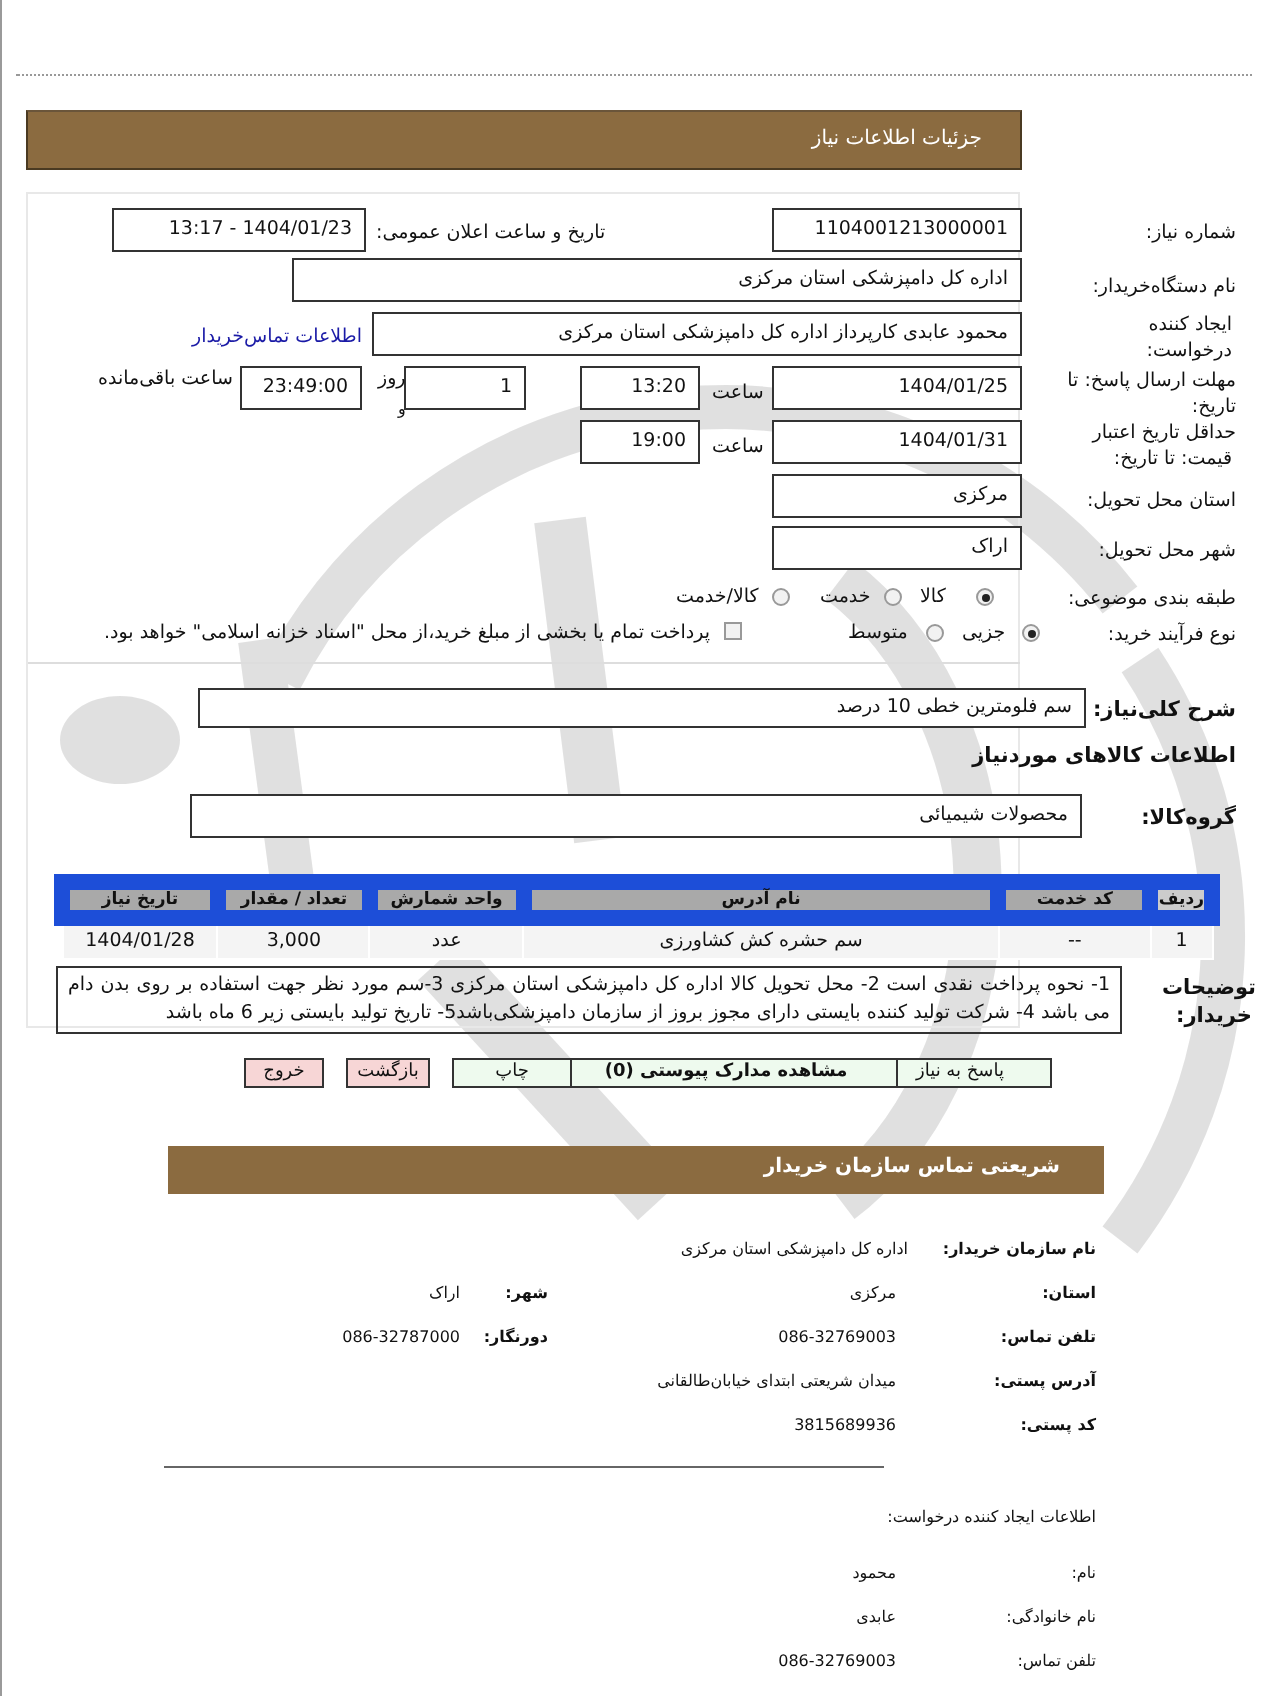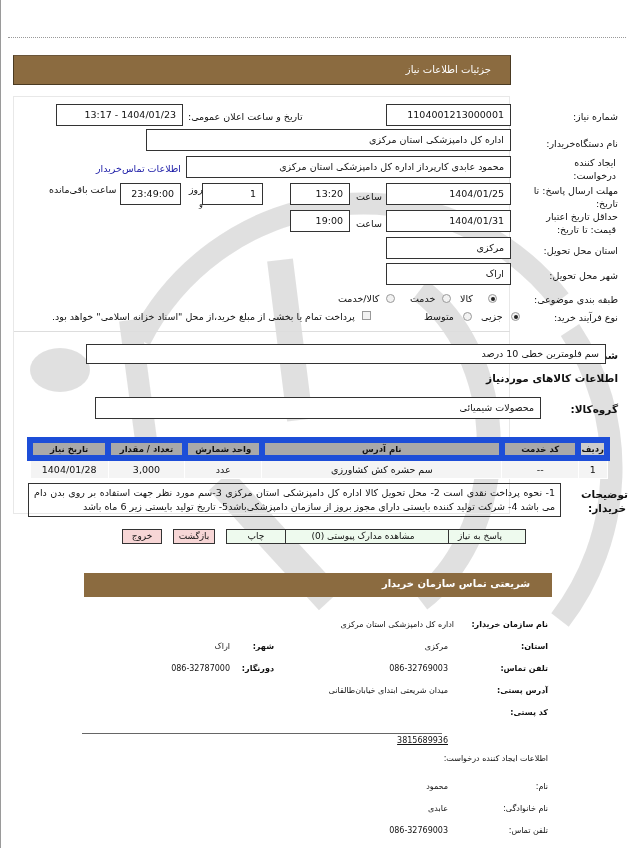--- a/index.html
+++ b/index.html
@@ -18,21 +18,21 @@
   .link { color: #1a1aa6; }
   .bold { font-weight: bold; }
 
   .radio { position: absolute; width: 9px; height: 9px; border-radius: 50%; border: 1px solid #999; background: #f2f2f2; }
   .radio.on::after { content: ""; position: absolute; left: 2px; top: 2px; width: 4px; height: 4px; border-radius: 50%; background: #222; }
   .chk { position: absolute; width: 9px; height: 9px; border: 1px solid #999; background: #f2f2f2; }
 
   .hr-light { position: absolute; left: 14px; width: 496px; border-top: 1px solid #ddd; }
 
   table.goods { position: absolute; left: 27px; top: 437px; width: 583px; border-collapse: collapse; font-size: 8.5px; }
-  table.goods th { background: #a9a9a9; color: #111; font-weight: bold; height: 18px; border: 6px solid #1d4ed8; }
+  table.goods th { background: #a9a9a9; color: #111; font-weight: bold; height: 18px; border: 8px solid #1d4ed8; }
   table.goods td { background: #f4f4f4; text-align: center; height: 20px; border: 1px solid #fff; font-size: 9.5px; }
 
   .notes-box { position: absolute; left: 28px; top: 483px; width: 533px; height: 34px; border: 1px solid #333; font-size: 9.5px; line-height: 14px; padding: 2px 5px; text-align: justify; }
 
   .btn { position: absolute; height: 15px; border: 1px solid #333; font-size: 9px; text-align: center; line-height: 12px; color: #111; cursor: pointer; }
   .btn.green { background: #eefaee; }
   .btn.red { background: #f7d6d6; }
 
   .contact-row { position: absolute; font-size: 8px; white-space: nowrap; }
   .contact-row.b { font-weight: bold; }
@@ -110,21 +110,21 @@
 <span class="radio on" style="left:511px; top:312px;"></span>
 <div class="lbl" style="left:481px; top:311px;">جزیی</div>
 <span class="radio" style="left:463px; top:312px;"></span>
 <div class="lbl" style="left:424px; top:311px;">متوسط</div>
 <span class="chk" style="left:362px; top:311px;"></span>
 <div class="lbl" style="left:52px; top:311px;">پرداخت تمام یا بخشی از مبلغ خرید،از محل "اسناد خزانه اسلامی" خواهد بود.</div>
 
 <div class="hr-light" style="top:331px;"></div>
 
 <div class="lbl bold" style="right:16px; top:349px; font-size:10.5px;">شرح کلی‌نیاز:</div>
-<div class="box" style="left:86px; top:344px; width:520px; height:20px; line-height:18px;padding-left:36px;">سم فلومترین خطی 10 درصد</div>
+<div class="box" style="left:99px; top:344px; width:444px; height:20px; line-height:18px;padding-left:36px;">سم فلومترین خطی 10 درصد</div>
 <div class="lbl bold" style="right:16px; top:372px; font-size:10.5px;">اطلاعات کالاهای موردنیاز</div>
 
 <div class="lbl bold" style="right:16px; top:403px; font-size:10.5px;">گروه‌کالا:</div>
 <div class="box" style="left:95px; top:397px; width:446px; height:22px;padding-left:11px;">محصولات شیمیائی</div>
 
 <table class="goods">
   <thead>
     <tr>
       <th style="width:20px; background:#ccc;">ردیف</th>
       <th style="width:80px;">کد خدمت</th>
@@ -144,21 +144,21 @@
       <td>1404/01/28</td>
     </tr>
   </tbody>
 </table>
 
 <div class="lbl bold" style="right:6px; top:488px; font-size:10.5px;">توضیحات</div>
 <div class="lbl bold" style="right:8px; top:502px; font-size:10.5px;">خریدار:</div>
 <div class="notes-box">1- نحوه پرداخت نقدی است 2- محل تحویل کالا اداره کل دامپزشکی استان مرکزی 3-سم مورد نظر جهت استفاده بر روی بدن دام می باشد 4- شرکت تولید کننده بایستی دارای مجوز بروز از سازمان دامپزشکی‌باشد5- تاریخ تولید بایستی زیر 6 ماه باشد</div>
 
 <div class="btn green" style="left:434px; top:529px; width:92px;">پاسخ به نیاز</div>
-<div class="btn green" style="left:277px; top:529px; width:172px;">مشاهده مدارک پیوستی (0)</div>
+<div class="btn green" style="left:277px; top:529px; width:172px;font-weight:bold;">مشاهده مدارک پیوستی (0)</div>
 <div class="btn green" style="left:226px; top:529px; width:60px;">چاپ</div>
 <div class="btn red" style="left:173px; top:529px; width:42px;">بازگشت</div>
 <div class="btn red" style="left:122px; top:529px; width:40px;">خروج</div>
 
 <div class="header-bar" style="left:84px; top:573px; width:468px; height:24px; border:none;">
   <span style="right:22px; top:5px; font-weight:bold;">شریعتی تماس سازمان خریدار</span>
 </div>
 
 <div class="contact-row b" style="right:86px; top:620px;">نام سازمان خریدار:</div>
 <div class="contact-row" style="right:180px; top:620px;">اداره کل دامپزشکی استان مرکزی</div>
@@ -170,21 +170,21 @@
 
 <div class="contact-row b" style="right:86px; top:664px;">تلفن تماس:</div>
 <div class="contact-row" style="right:186px; top:664px;">086-32769003</div>
 <div class="contact-row b" style="right:360px; top:664px;">دورنگار:</div>
 <div class="contact-row" style="right:404px; top:664px;">086-32787000</div>
 
 <div class="contact-row b" style="right:86px; top:686px;">آدرس پستی:</div>
 <div class="contact-row" style="right:186px; top:686px;">میدان شریعتی ابتدای خیابان‌طالقانی</div>
 
 <div class="contact-row b" style="right:86px; top:708px;margin-left:40px;">کد پستی:</div>
-<div class="contact-row" style="right:186px; top:736px;text-decoration:underline;">3815689936</div>
+<div class="contact-row" style="right:186px; top:708px;">3815689936</div>
 
 <div class="sep-line" style="top:733px;"></div>
 
 <div class="contact-row" style="right:86px; top:754px;">اطلاعات ایجاد کننده درخواست:</div>
 <div class="contact-row" style="right:86px; top:782px;">نام:</div>
 <div class="contact-row" style="right:186px; top:782px;">محمود</div>
 <div class="contact-row" style="right:86px; top:804px;">نام خانوادگی:</div>
 <div class="contact-row" style="right:186px; top:804px;">عابدی</div>
 <div class="contact-row" style="right:86px; top:826px;">تلفن تماس:</div>
 <div class="contact-row" style="right:186px; top:826px;">086-32769003</div>

